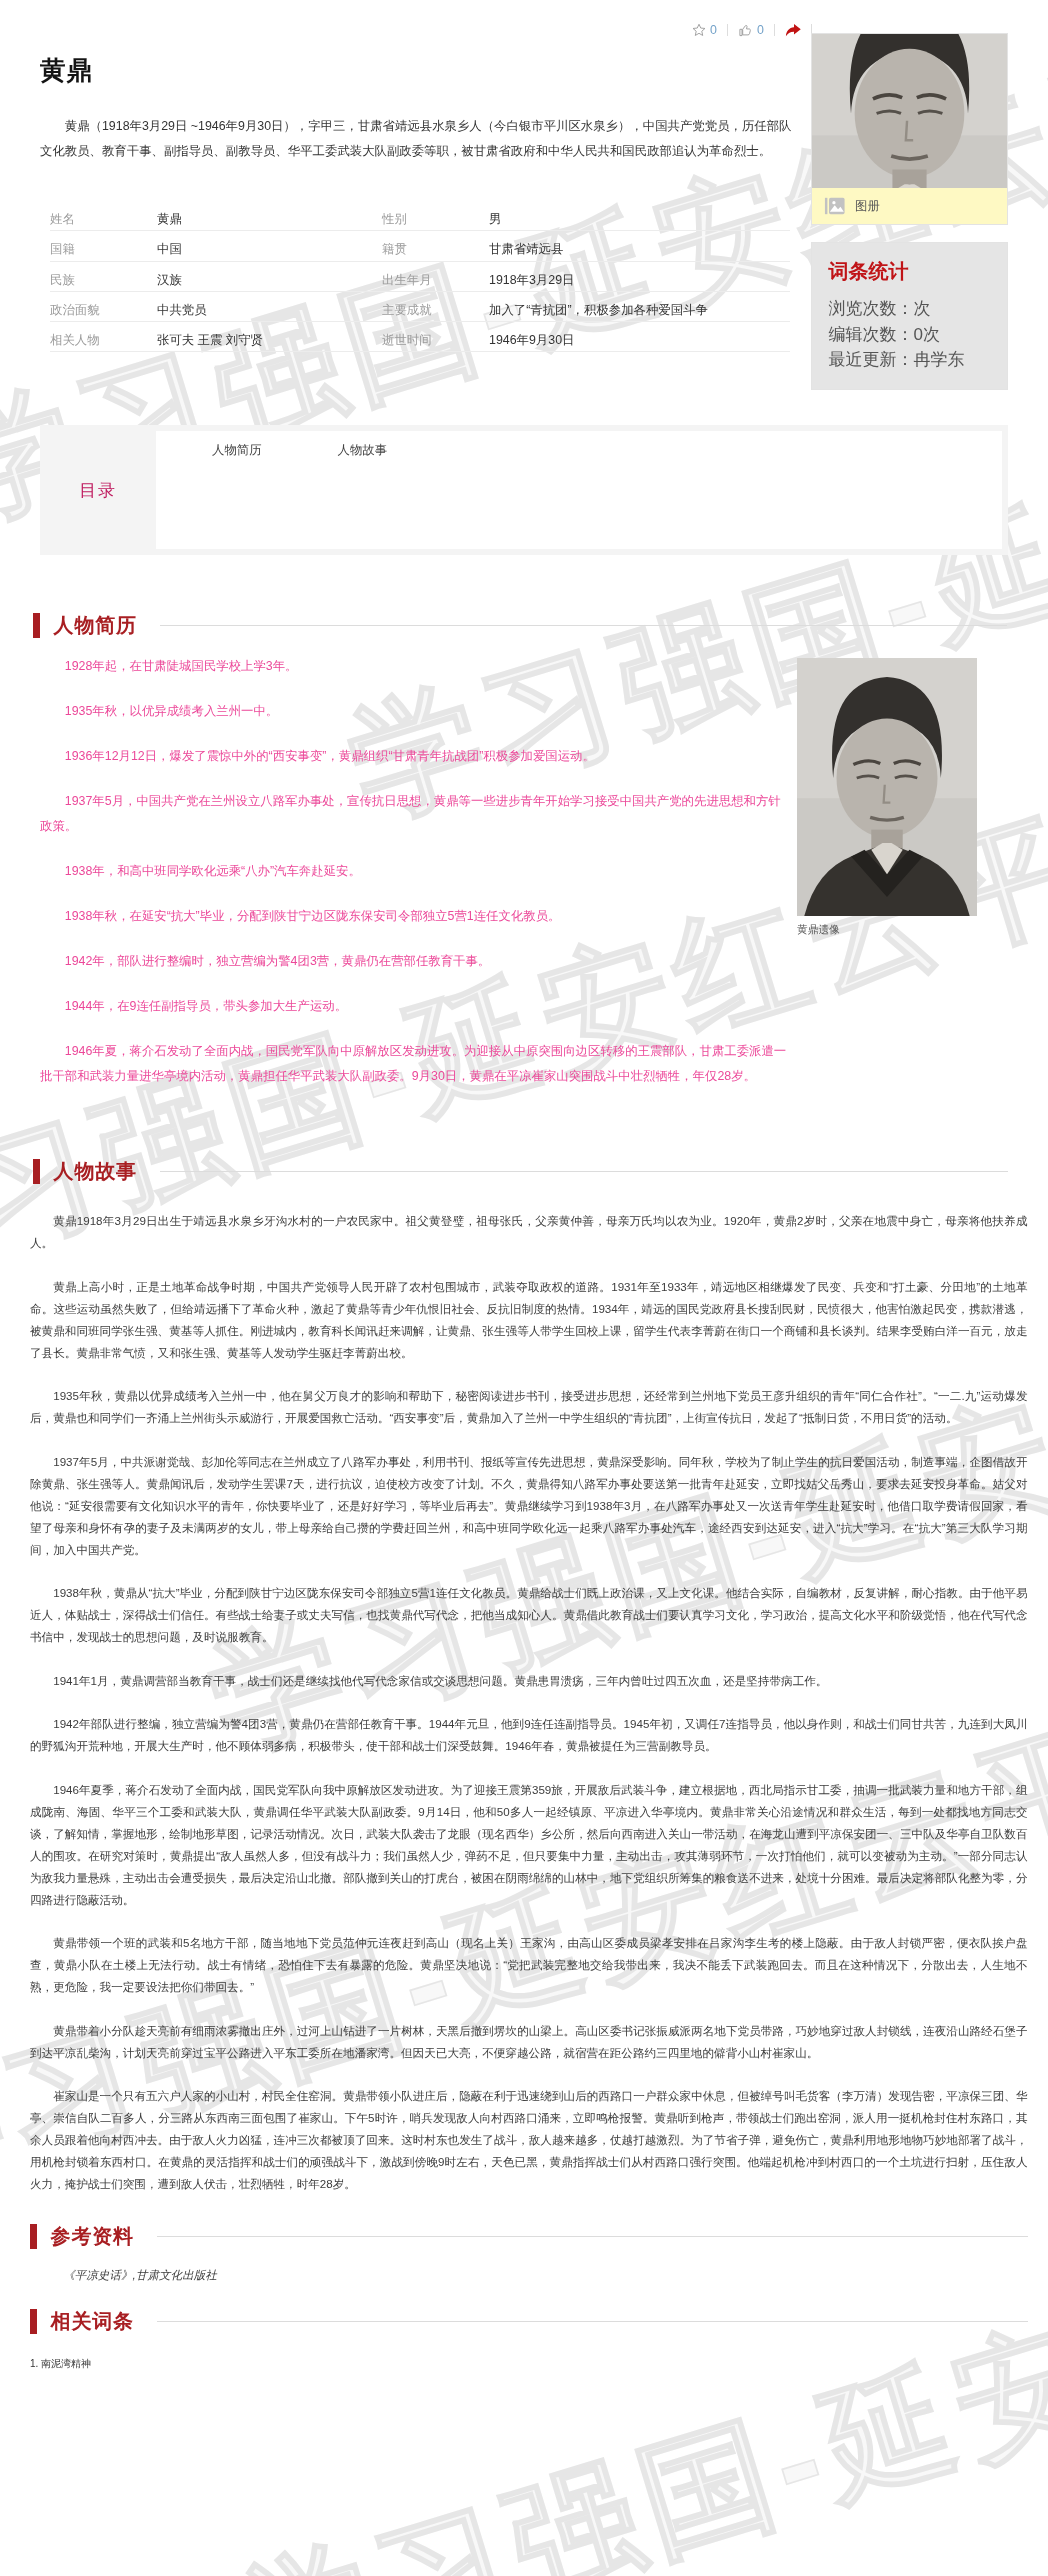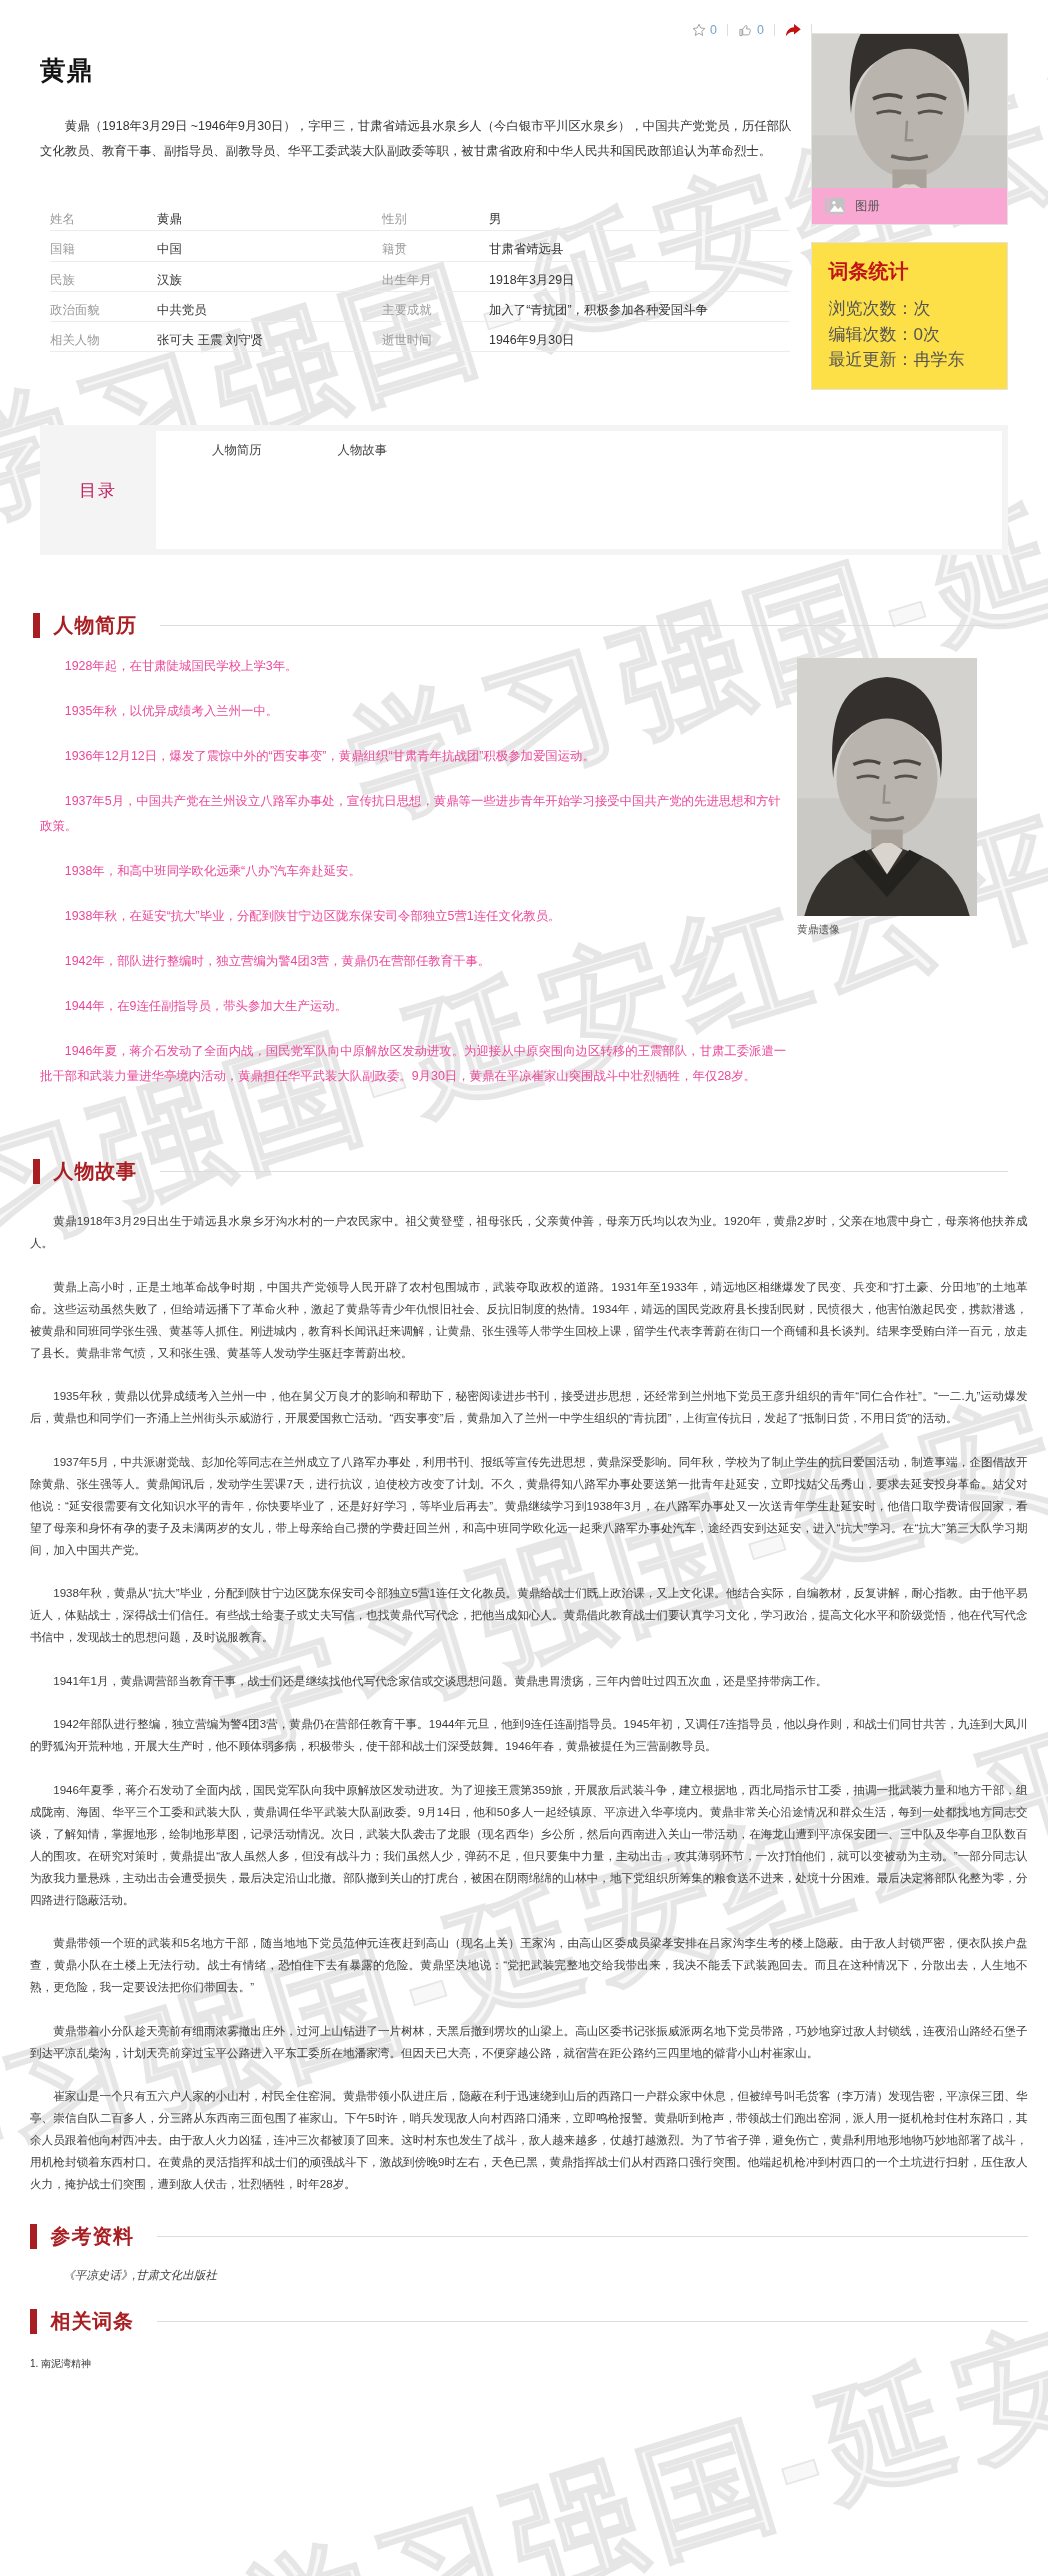--- a/index.html
+++ b/index.html
@@ -19,24 +19,24 @@
     z-index:0;
   }
   
   .page-title{position:absolute;left:40px;top:36px;font-size:25.6px;font-weight:bold;color:#141414;letter-spacing:0.8px;}
   .actions{position:absolute;top:23px;left:692px;display:flex;align-items:center;gap:10px;font-size:12.4px;color:#888;}
   .actions .cnt{color:#74a2c9;}
   .actions .sep{width:0.8px;height:12.4px;background:#ddd;}
   .act{display:flex;align-items:center;gap:4.1px;cursor:pointer;}
   
   .side{position:absolute;left:811px;top:33px;width:197px;}
-  .photo-card{border:0.8px solid #e3e3e3;background:#f9a8d4;}
+  .photo-card{border:0.8px solid #e3e3e3;background:#fef9c3;}
   .photo-card .pic{width:100%;height:154px;display:block;}
   .gallery-row{display:flex;align-items:center;gap:10px;padding:9px 11.6px;font-size:12.4px;color:#595959;cursor:pointer;}
-  .stats{margin-top:16.5px;border:0.8px solid #e3e3e3;background:#fde047;padding:15px 16.5px 16.5px 16.5px;}
+  .stats{margin-top:16.5px;border:0.8px solid #e3e3e3;background:#e5e5e5;padding:15px 16.5px 16.5px 16.5px;}
   .stats h3{margin:0 0 11.6px 0;font-size:20px;font-weight:bold;color:#c01417;}
   .stats .srow{font-size:17px;color:#555;line-height:25.6px;}
   
   .intro{position:absolute;left:40px;top:102px;width:753px;font-size:12.4px;line-height:25px;color:#333;text-indent:2em;}
   .ptable{position:absolute;left:50px;top:201px;width:741px;display:grid;grid-template-columns:107px 225px 107px 301px;}
   .ptable .cell{border-bottom:0.8px solid #ececec;padding:10px 5px 2px 0;font-size:12.4px;line-height:17.3px;}
   .ptable .lab{color:#9b9b9b;}
   .ptable .val{color:#333;}
   
   .toc{position:absolute;left:40px;top:425px;width:968px;height:130px;background:#f4f4f4;display:flex;}

